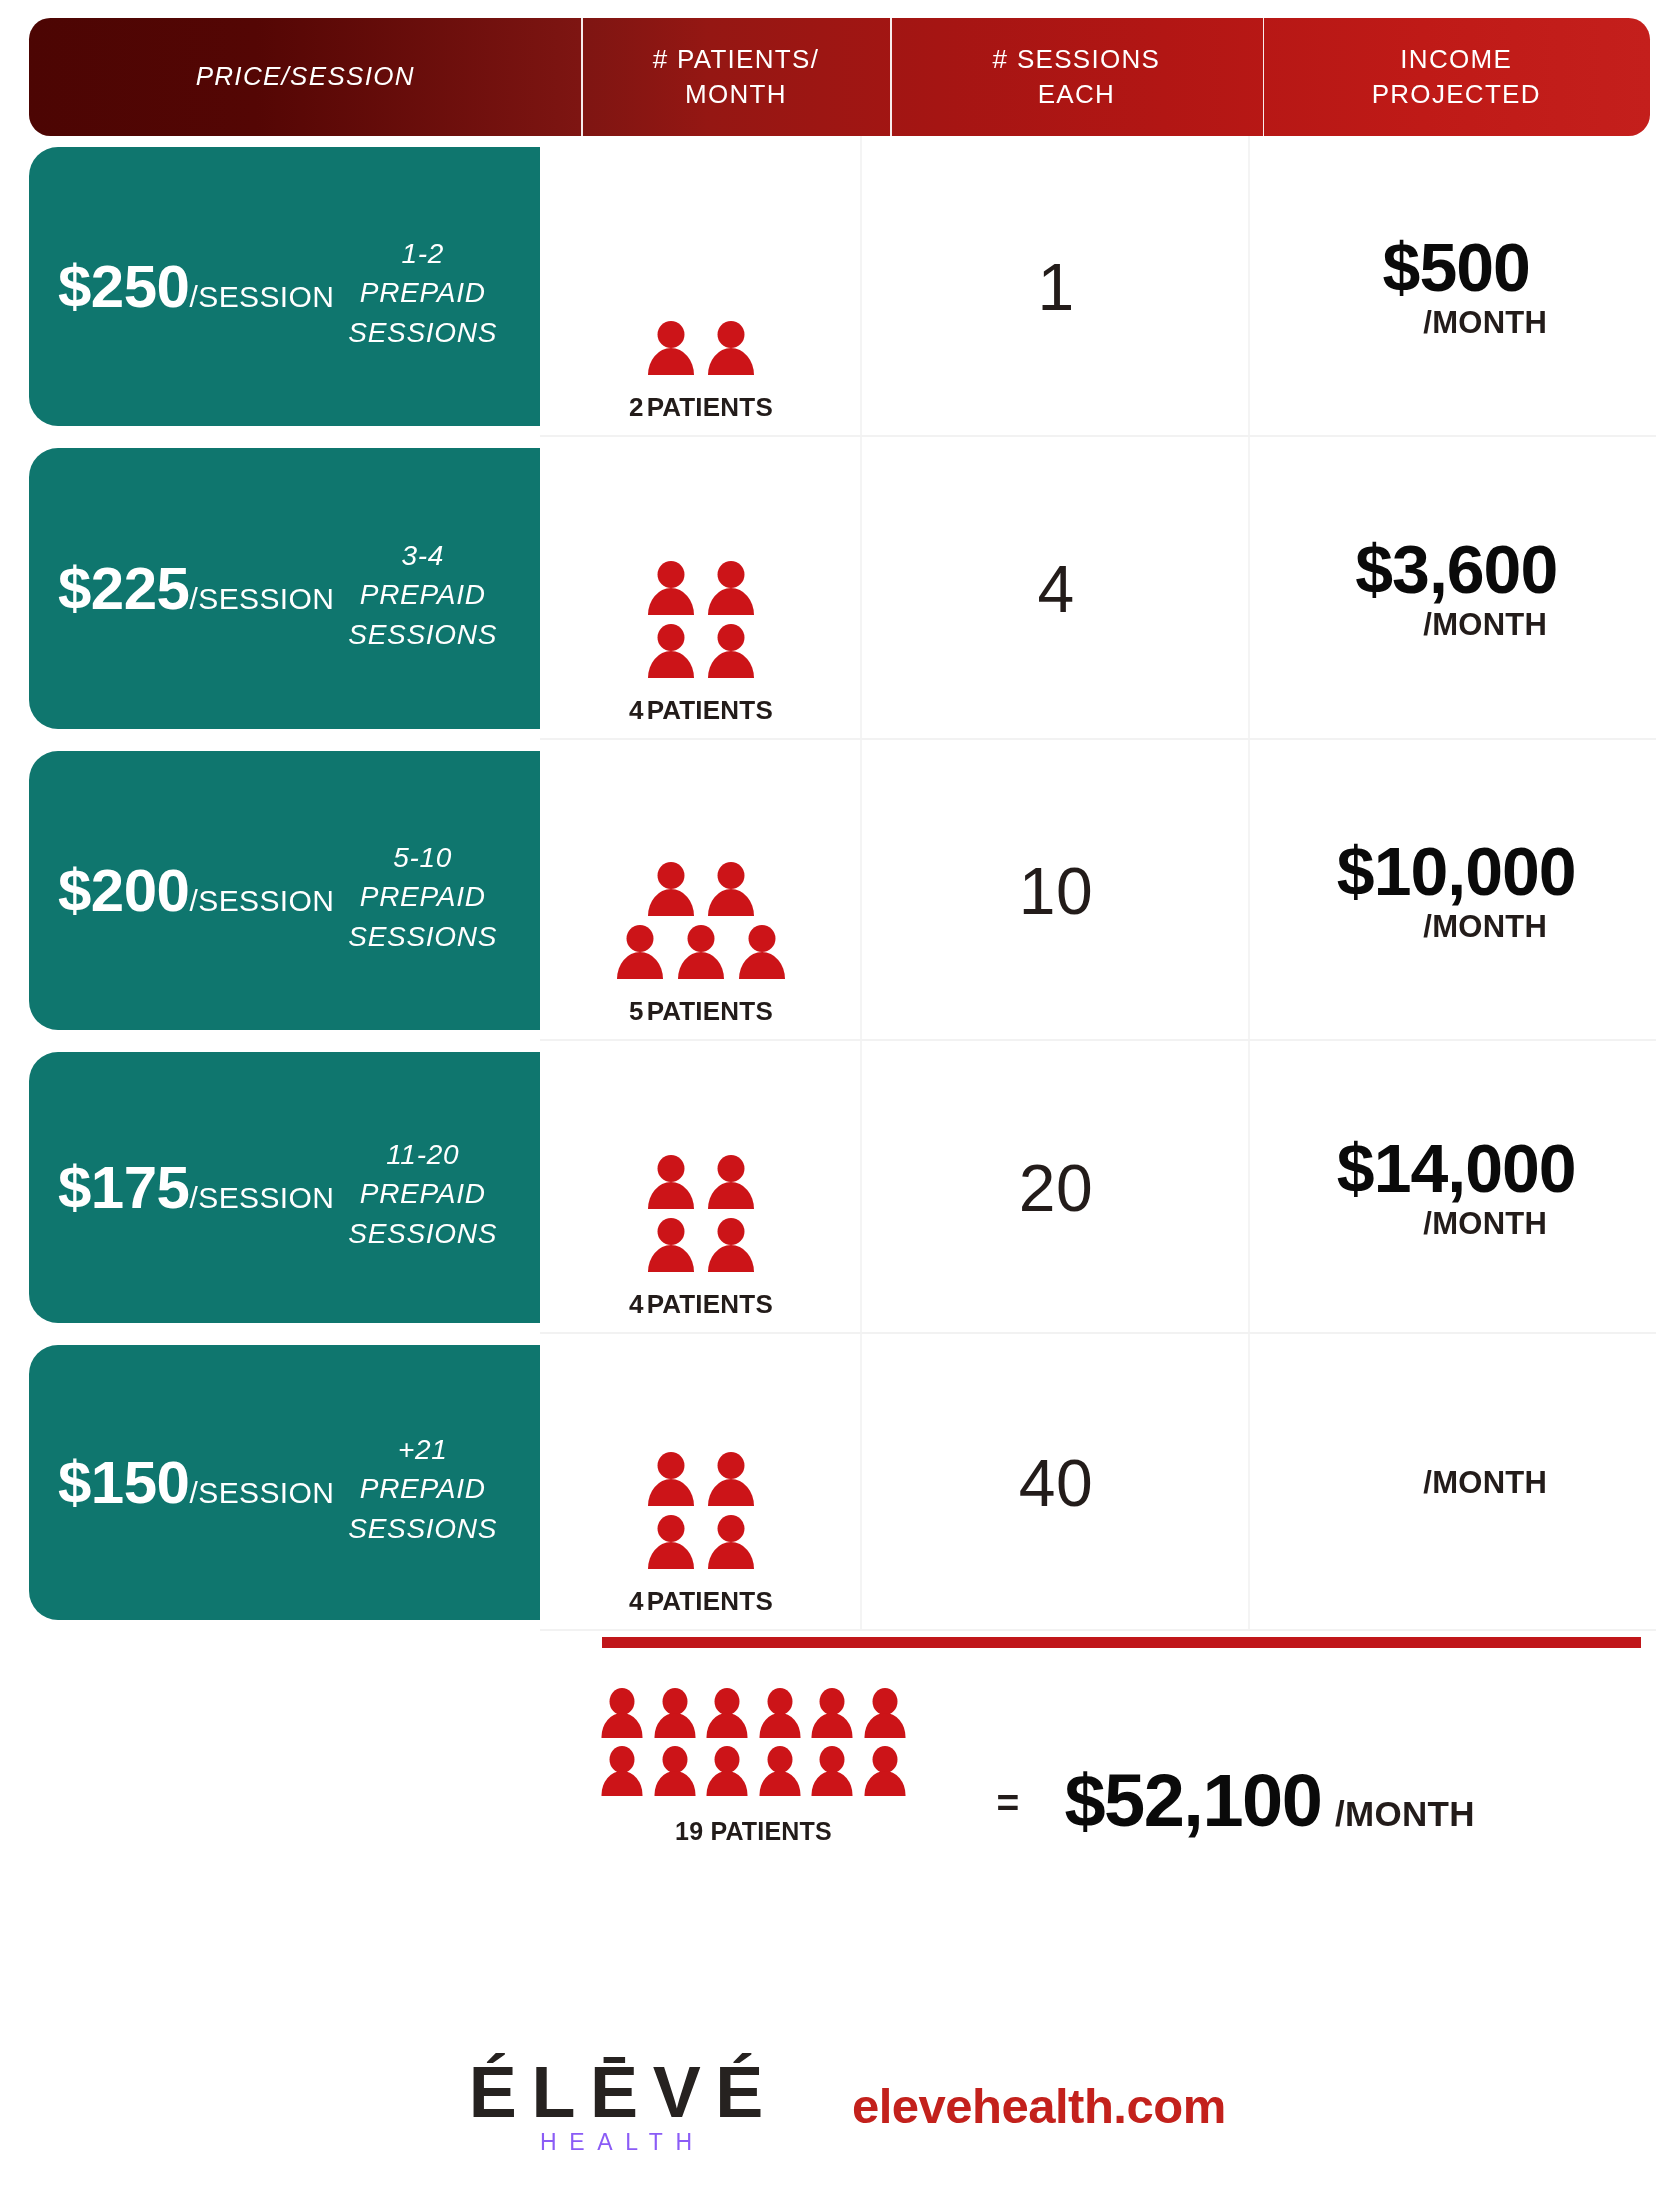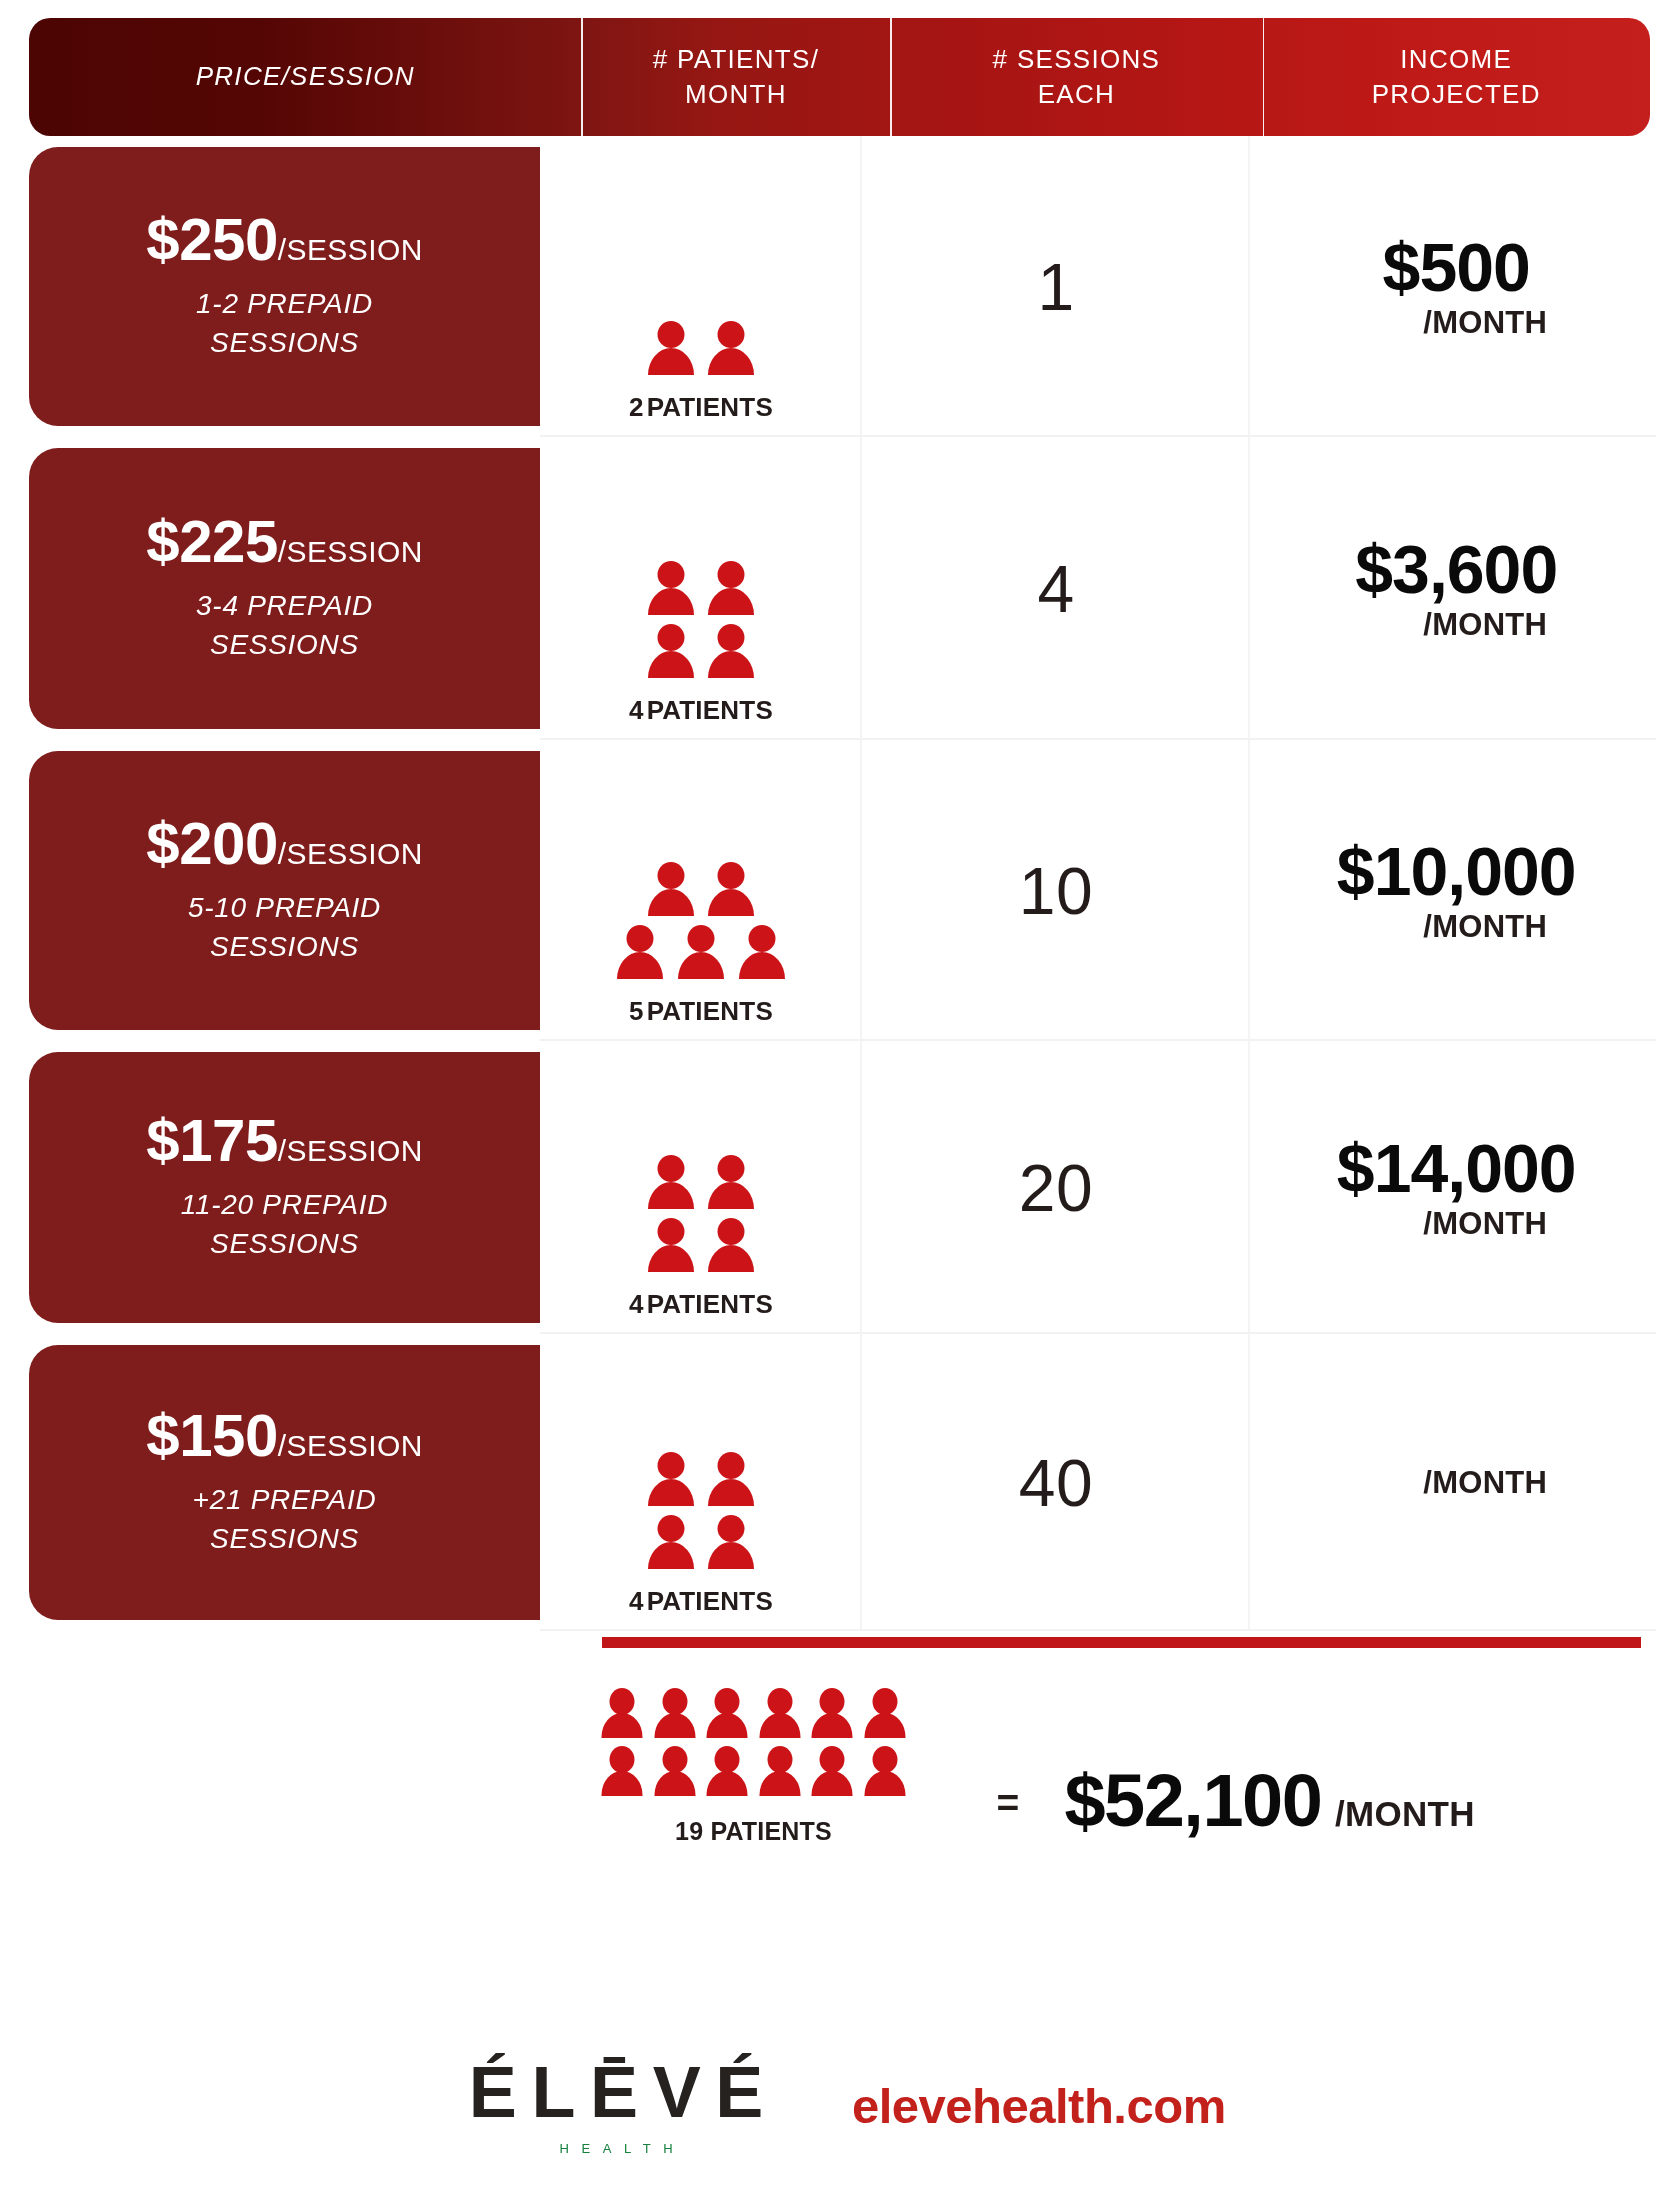--- a/index.html
+++ b/index.html
@@ -95,25 +95,25 @@
     position: relative;
     flex: 0 0 540px;
     padding: 8.7px 0 8.7px 0;
   }
   .price-card {
     position: absolute;
     left: 29px;
     right: 0;
     top: 10.7px;
     bottom: 10.7px;
-    background: #7f1d1d;
+    background: #0f766e;
     border-top-left-radius: 29px;
     border-bottom-left-radius: 29px;
     display: flex;
-    flex-direction: column;
+    flex-direction: row;
     align-items: center;
     justify-content: center;
     color: #ffffff;
     padding: 0 29px;
   }
   .price-top {
     display: flex;
     align-items: baseline;
     justify-content: center;
     white-space: nowrap;
@@ -335,24 +335,24 @@
   }
   .brand-mark {
     font-size: 72px;
     font-weight: 700;
     color: #262220;
     letter-spacing: 14.6px;
     line-height: 1;
     padding-left: 14.6px;
   }
   .brand-sub {
-    margin-top: 13px;
-    font-size: 13px;
+    margin-top: 1px;
+    font-size: 23px;
     font-weight: 400;
-    color: #15803d;
+    color: #8b5cf6;
     letter-spacing: 12.6px;
     padding-left: 12.6px;
   }
   .site {
     font-size: 49px;
     font-weight: 700;
     color: #c3211c;
     letter-spacing: -0.5px;
   }
 </style>

